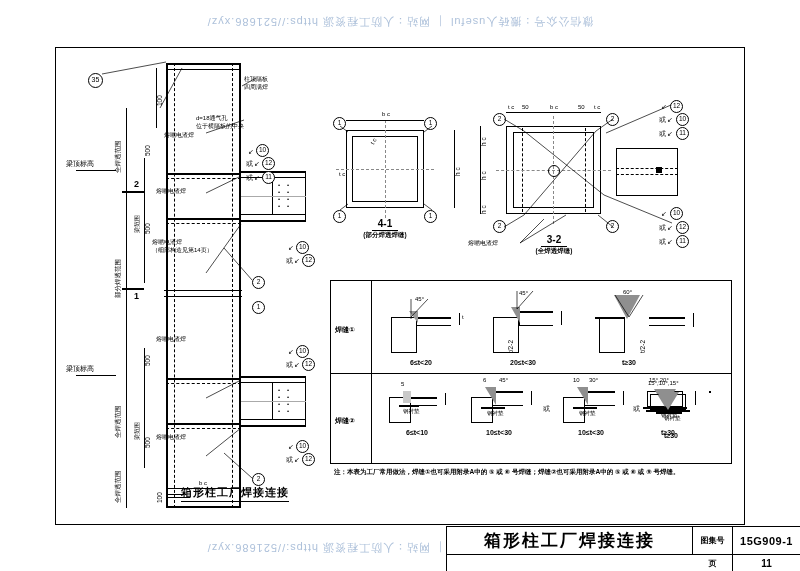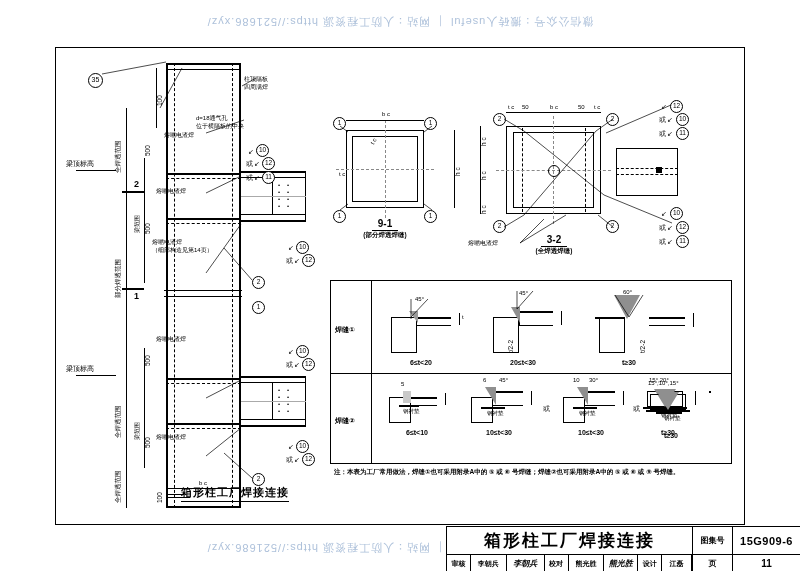--- a/index.html
+++ b/index.html
@@ -280,21 +280,21 @@
       </svg>
       <div class="t" style="left:315px;top:90px;transform:rotate(-60deg);">t c</div>
       <div class="t" style="left:283px;top:123px;">t c</div>
 
       <div class="ln v1" style="left:398px;top:82px;height:78px;"></div>
       <div class="vtext" style="left:398px;top:128px;">h c</div>
       <div class="ln h1" style="left:290px;top:72px;width:78px;"></div>
       <div class="t" style="left:326px;top:63px;">b c</div>
 
       <div class="seccap" style="left:299px;top:170px;width:60px;">
-        <span class="num">9-1</span>
+        <span class="num">4-1</span>
         <span class="sub">(部分焊透焊缝)</span>
       </div>
     </div>
 
     <div>
       <div class="box2" style="left:450px;top:78px;width:95px;height:88px;"></div>
       <div class="box" style="left:457px;top:84px;width:81px;height:76px;"></div>
       <div class="dash" style="left:466px;top:80px;height:84px;"></div>
       <div class="dash" style="left:529px;top:80px;height:84px;"></div>
       <div class="cl" style="left:440px;top:122px;width:115px;"></div>
@@ -485,32 +485,21 @@
       <div class="wt-cap" style="left:-10px;top:44px;width:70px;">t≥30</div>
     </div>
 
     <div class="note" style="left:278px;top:420px;">注：本表为工厂常用做法，焊缝①也可采用附录A中的 ⑤ 或 ⑥ 号焊缝；焊缝②也可采用附录A中的 ⑤ 或 ⑥ 或 ⑨ 号焊缝。</div>
 
     <div class="tb-wrap">
       <div class="tb-main">
         <span>箱形柱工厂焊接连接</span>
       </div>
       <div class="tb-no">图集号</div>
-      <div class="tb-noval">15G909-6</div>
-
-      <div class="tb-row">
-        <div class="tb-cell" style="width:24px;">审核</div>
-        <div class="tb-cell" style="width:36px;">李朝兵</div>
-        <div class="tb-cell tb-sign" style="width:38px;">李朝兵</div>
-        <div class="tb-cell" style="width:24px;">校对</div>
-        <div class="tb-cell" style="width:36px;">熊光胜</div>
-        <div class="tb-cell tb-sign" style="width:34px;">熊光胜</div>
-        <div class="tb-cell" style="width:24px;">设计</div>
-        <div class="tb-cell" style="width:30px;">江磊</div>
-        <div class="tb-cell tb-sign" style="flex:1;border-right:none;">江磊</div>
-      </div>
+      <div class="tb-noval">15G909-1</div>
+
       <div class="tb-pg">页</div>
       <div class="tb-pgval">11</div>
     </div>
 
   </div>
   </div>
 </div>
 
 </body></html>

